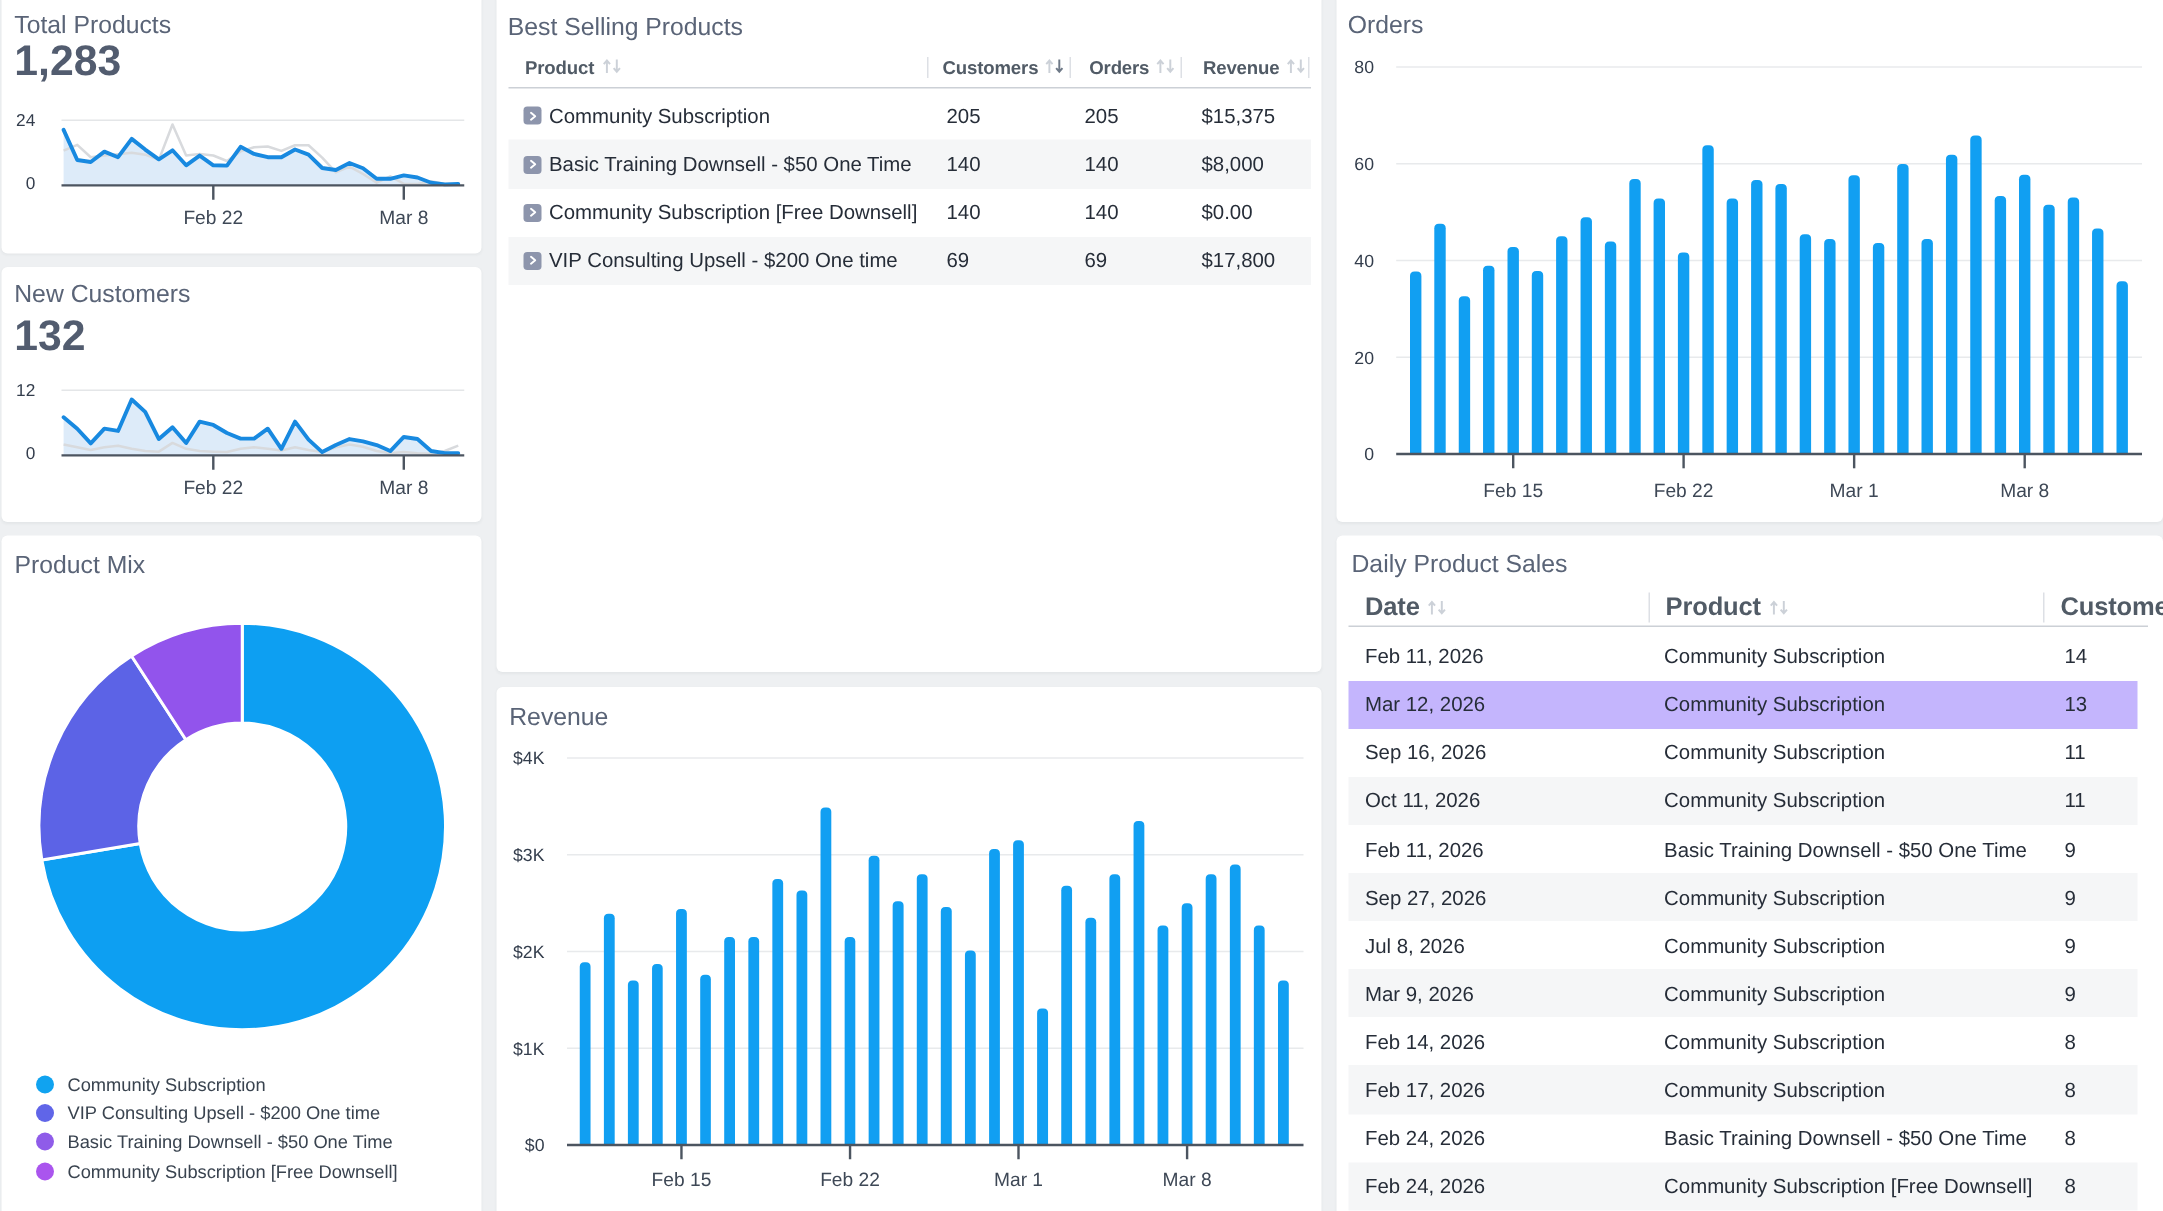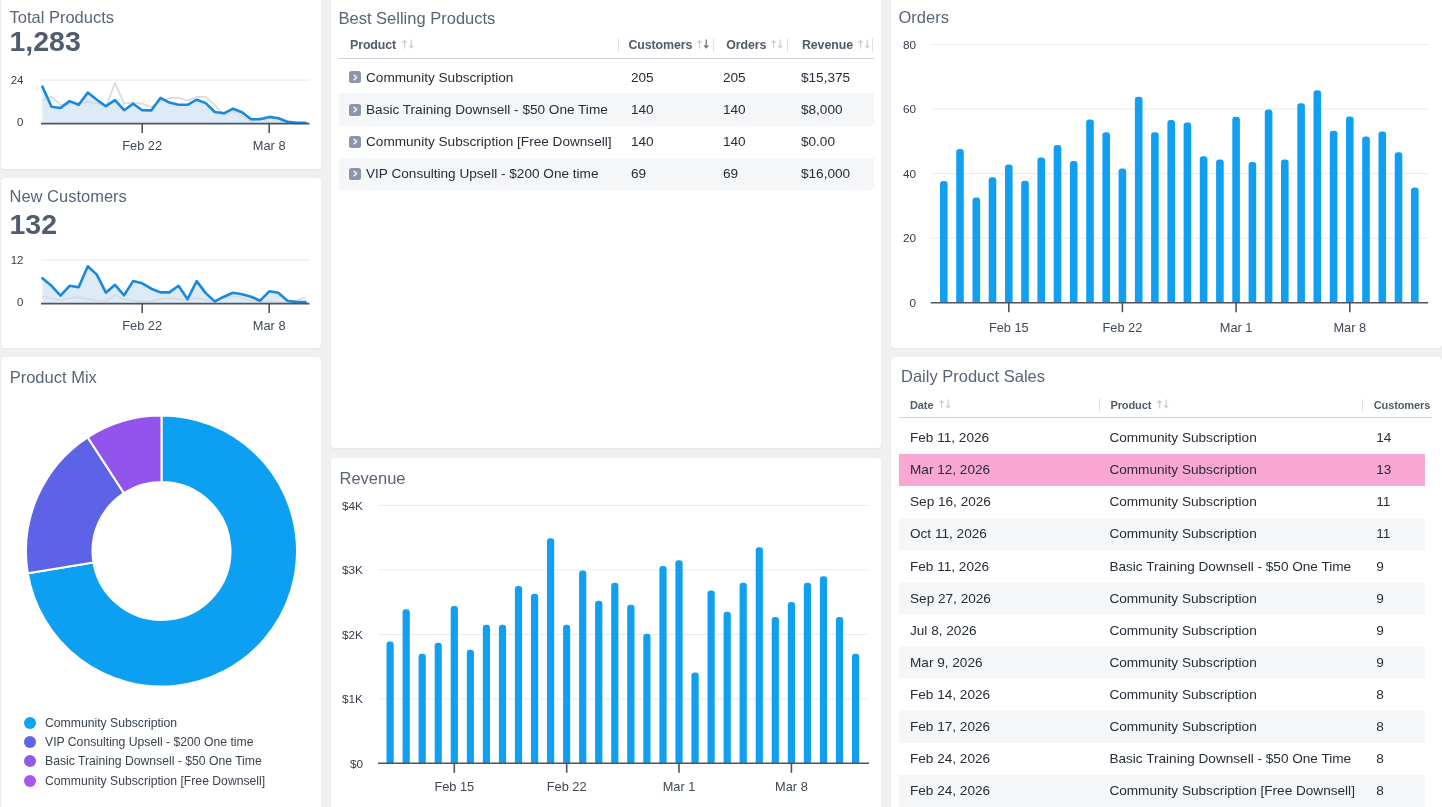--- a/index.html
+++ b/index.html
@@ -124,21 +124,21 @@
         <div style="width:85.4px;padding-left:13.6px">$0.00</div>
       </div>
       <div style="display:flex;height:32.1px;align-items:center;font-size:13.6px;color:#262d38;white-space:nowrap;background:#f5f6f7;">
         <div style="width:279.4px;padding-left:10px;display:flex;align-items:center"><span style="display:inline-flex;width:12px;height:12px;border-radius:2.5px;background:#8d95ac;align-items:center;justify-content:center;margin-right:5px;flex:none">
             <svg width="7" height="7" viewBox="0 0 7 7">
               <path d="M2 1.2L4.8 3.5L2 5.8" fill="none" stroke="#fff" stroke-width="1.3" stroke-linecap="round" stroke-linejoin="round"></path>
             </svg>
           </span>VIP Consulting Upsell - $200 One time</div>
         <div style="width:94.2px;padding-left:12.6px">69</div>
         <div style="width:74.8px;padding-left:10.4px">69</div>
-        <div style="width:85.4px;padding-left:13.6px">$16,000</div>
+        <div style="width:85.4px;padding-left:13.6px">$17,800</div>
       </div>
     </div>
 </div>
 <div class="card" style="left:331px;top:457.5px;width:550px;height:355px">
   <div class="title" style="left:8.5px;top:11.4px">Revenue</div>
   <svg width="550" height="349" viewBox="0 0 550 349" style="position:absolute;left:0;top:0">
       <line x1="47.0" y1="47.4" x2="538" y2="47.4" stroke="#e8eaec" stroke-width="1"></line>
       <text x="32" y="51.6" text-anchor="end" font-size="11.8" fill="#333d4c">$4K</text>
       <line x1="47.0" y1="111.9" x2="538" y2="111.9" stroke="#e8eaec" stroke-width="1"></line>
       <text x="32" y="116.1" text-anchor="end" font-size="11.8" fill="#333d4c">$3K</text>
@@ -237,39 +237,39 @@
       <text x="231.4" y="335.5" text-anchor="middle" font-size="12.8" fill="#3e4856">Feb 22</text>
       <line x1="345.1" y1="306.7" x2="345.1" y2="316.2" stroke="#4c5560" stroke-width="1.6"></line>
       <text x="345.1" y="335.5" text-anchor="middle" font-size="12.8" fill="#3e4856">Mar 1</text>
       <line x1="458.8" y1="306.7" x2="458.8" y2="316.2" stroke="#4c5560" stroke-width="1.6"></line>
       <text x="458.8" y="335.5" text-anchor="middle" font-size="12.8" fill="#3e4856">Mar 8</text>
     </svg>
 </div>
 <div class="card" style="left:891px;top:357px;width:551px;height:455px">
   <div class="title" style="left:10px;top:10.1px">Daily Product Sales</div>
   <div style="position:absolute;left:8px;top:35px;width:533px">
-      <div style="display:flex;height:25.4px;align-items:center;font-size:11px;font-weight:700;color:#515b66;letter-spacing:-.1px;white-space:nowrap">
+      <div style="display:flex;height:25.4px;align-items:center;font-size:17px;font-weight:700;color:#515b66;letter-spacing:-.1px;white-space:nowrap">
         <div style="width:200px;padding-left:11px">Date<i style="width:5px"></i><svg width="14" height="12" viewBox="0 0 14 12" style="vertical-align:-1px">
             <path d="M3.6 10.6V2.6M1.5 4.8L3.6 2.4l2.1 2.4" fill="none" stroke="#ccd1d8" stroke-width="1.3"></path>
             <path d="M10.2 1.6v8M8.1 7.4l2.1 2.4 2.1-2.4" fill="none" stroke="#ccd1d8" stroke-width="1.3"></path>
           </svg></div>
         <div style="width:263.3px;border-left:1px solid #dde0e5;padding-left:10.4px">Product<i style="width:5px"></i><svg width="14" height="12" viewBox="0 0 14 12" style="vertical-align:-1px">
             <path d="M3.6 10.6V2.6M1.5 4.8L3.6 2.4l2.1 2.4" fill="none" stroke="#ccd1d8" stroke-width="1.3"></path>
             <path d="M10.2 1.6v8M8.1 7.4l2.1 2.4 2.1-2.4" fill="none" stroke="#ccd1d8" stroke-width="1.3"></path>
           </svg></div>
         <div style="width:69.7px;border-left:1px solid #dde0e5;padding-left:10.4px">Customers</div>
       </div>
       <div style="height:1px;background:#ccd0d6"></div>
       <div style="height:3.2px"></div>
       <div style="display:flex;height:32.1px;align-items:center;font-size:13.6px;color:#262d38;white-space:nowrap;width:526px">
         <div style="width:200px;padding-left:11px">Feb 11, 2026</div>
         <div style="width:263.3px;padding-left:10.4px">Community Subscription</div>
         <div style="width:62.7px;padding-left:14px">14</div>
       </div>
-      <div style="display:flex;height:32.1px;align-items:center;font-size:13.6px;color:#262d38;white-space:nowrap;background:#f9a8d4;width:526px">
+      <div style="display:flex;height:32.1px;align-items:center;font-size:13.6px;color:#262d38;white-space:nowrap;background:#c4b5fd;width:526px">
         <div style="width:200px;padding-left:11px">Mar 12, 2026</div>
         <div style="width:263.3px;padding-left:10.4px">Community Subscription</div>
         <div style="width:62.7px;padding-left:14px">13</div>
       </div>
       <div style="display:flex;height:32.1px;align-items:center;font-size:13.6px;color:#262d38;white-space:nowrap;width:526px">
         <div style="width:200px;padding-left:11px">Sep 16, 2026</div>
         <div style="width:263.3px;padding-left:10.4px">Community Subscription</div>
         <div style="width:62.7px;padding-left:14px">11</div>
       </div>
       <div style="display:flex;height:32.1px;align-items:center;font-size:13.6px;color:#262d38;white-space:nowrap;background:#f5f6f7;width:526px">

